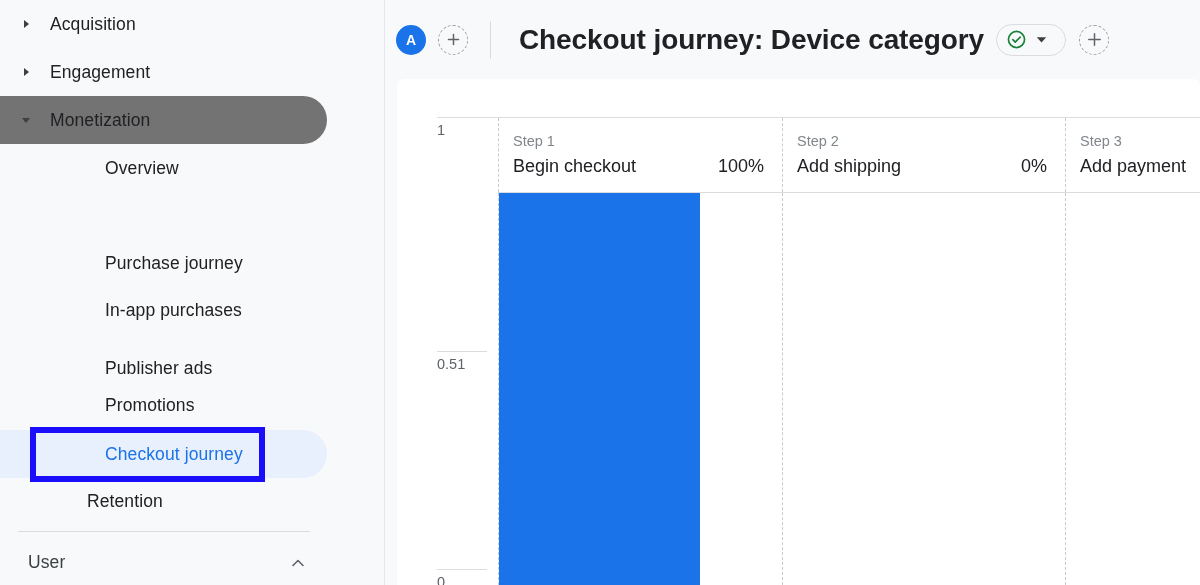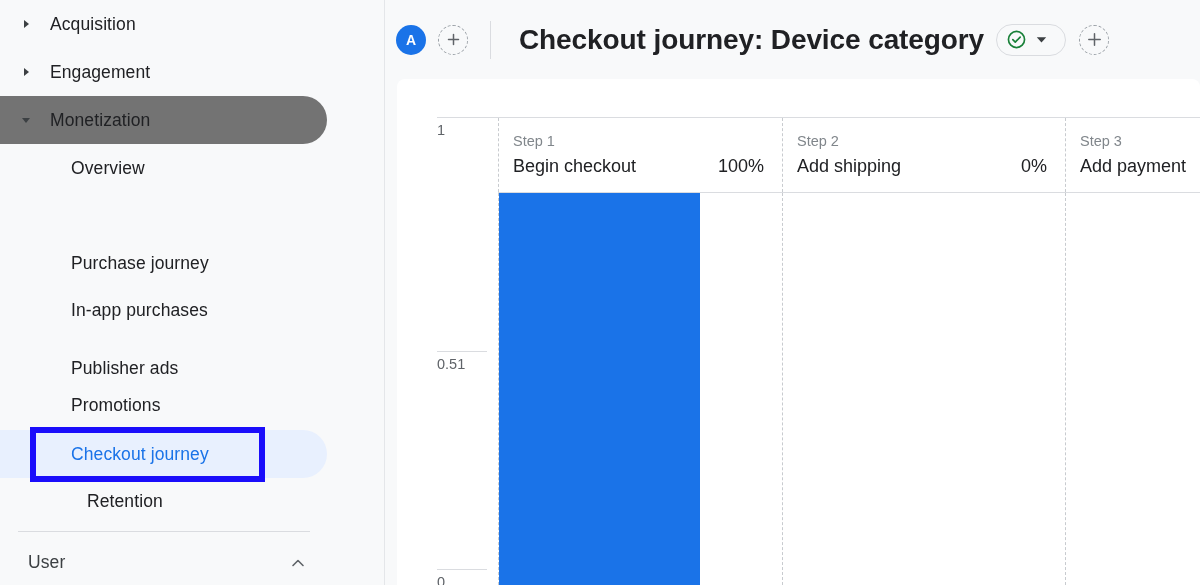--- a/index.html
+++ b/index.html
@@ -22,21 +22,21 @@
   .nav-row {
     position: relative;
     display: flex; align-items: center;
     height: 48px;
     width: 327px;
     border-radius: 0 24px 24px 0;
     cursor: pointer;
     text-align: center;
   }
   .nav-row.group { padding-left: 14px; }
-  .nav-row.child { padding-left: 71px; }
+  .nav-row.child { padding-left: 105px; }
   .nav-arrow {
     width: 24px; height: 24px;
     display: flex; align-items: center; justify-content: center;
     color: #3c4043; flex: 0 0 auto;
   }
   .nav-arrow svg { display: block; }
   .nav-label {
     font-size: 17.5px; color: #202124; letter-spacing: 0.1px;
     white-space: nowrap;
   }

